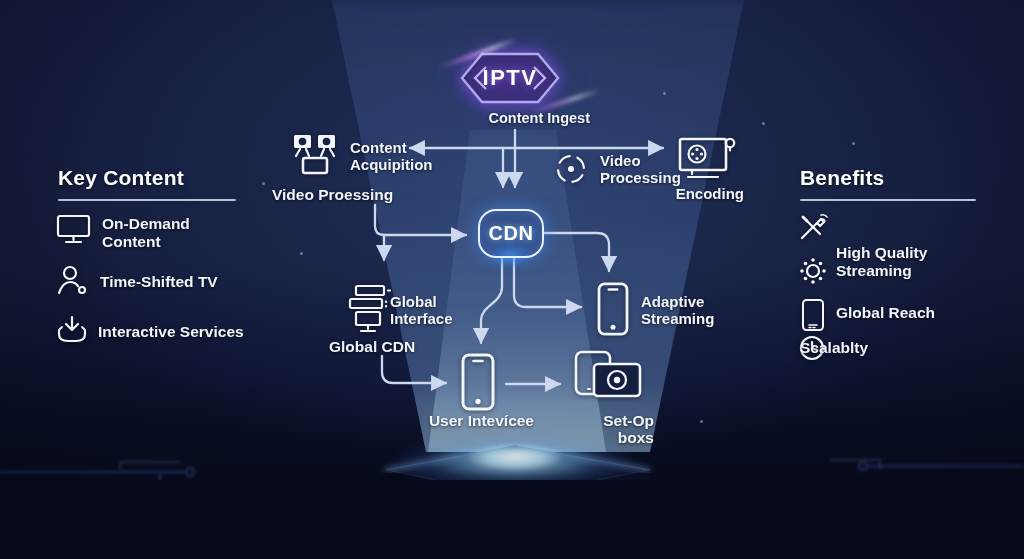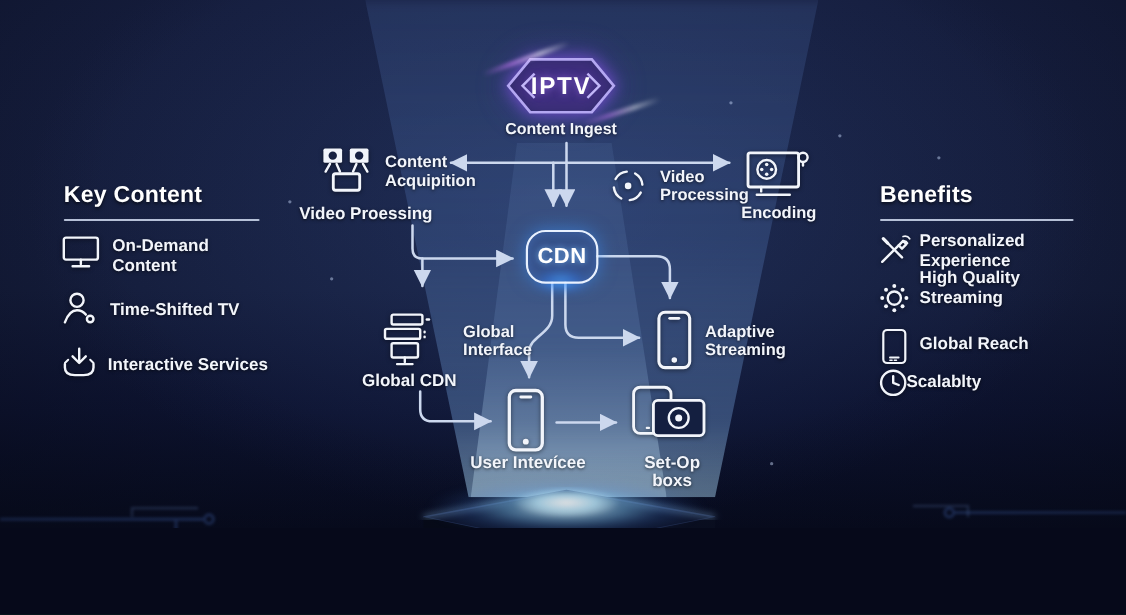--- a/index.html
+++ b/index.html
@@ -63,21 +63,21 @@
     text-shadow:0 0 8px rgba(170,120,255,.7);
   }
   .streak{position:absolute;height:3px;border-radius:2px;z-index:7;filter:blur(2px);
     background:linear-gradient(90deg,transparent,#d07cff,#fff,transparent);}
   .streak.s1{left:436px;top:52px;width:84px;transform:rotate(-20deg);opacity:.85;}
   .streak.s2{left:528px;top:100px;width:74px;transform:rotate(-18deg);opacity:.7;}
   
   .lbl{position:absolute;z-index:6;font-size:15px;font-weight:600;line-height:17px;
     color:#f2f5fb;text-shadow:0 1px 3px rgba(0,0,0,.65);}
   .lbl.big{font-size:15.5px;font-weight:700;text-align:center;}
-  .lbl.ctr{text-align:center;}
+  .lbl.ctr{text-align:right;}
   .icon{position:absolute;z-index:6;}
   .icon svg{display:block;stroke:#f2f5fb;fill:none;stroke-width:2.2;stroke-linecap:round;stroke-linejoin:round;
     filter:drop-shadow(0 1px 2px rgba(0,0,0,.5));}
   
   .cdn-box{
     position:absolute;left:478px;top:209px;width:62px;height:45px;z-index:6;
     border:2.5px solid #e8f1ff;border-radius:18px;
     display:flex;align-items:center;justify-content:center;
     font-size:20px;font-weight:800;letter-spacing:.5px;color:#ffffff;
     background:rgba(40,80,170,.22);
@@ -227,21 +227,21 @@
   <div class="icon" style="left:348px;top:284px">
     <svg width="48" height="54" viewBox="0 0 48 54">
       <rect x="8" y="2" width="28" height="9" rx="1.5"></rect>
       <path d="M40,6.5 h2"></path>
       <rect x="2" y="15" width="32" height="9" rx="1.5"></rect>
       <path d="M38,17.5 v0.5 M38,22 v0.5"></path>
       <rect x="8" y="28" width="24" height="13" rx="1.5"></rect>
       <path d="M20,41 v4 M13,47 h14"></path>
     </svg>
   </div>
-  <div class="lbl" style="left:421px;top:293px">
+  <div class="lbl" style="left:390px;top:293px">
     <div>Global</div>
     <div>Interface</div>
   </div>
   <div class="lbl big" style="left:329px;top:338px">Global CDN</div>
 
   <div class="icon" style="left:594px;top:281px">
     <svg width="38" height="56" viewBox="0 0 24 40">
       <rect x="2" y="2" width="20" height="36" rx="4" stroke-width="2"></rect>
       <path d="M9,6 h6" stroke-width="1.8"></path>
       <circle cx="12" cy="33" r="1.8" fill="#f2f5fb" stroke="none"></circle>
@@ -308,24 +308,20 @@
   <div class="rule" style="left:800px;top:199px;width:176px"></div>
 
   <div class="icon" style="left:798px;top:210px">
     <svg width="32" height="32" viewBox="0 0 32 32">
       <path d="M4,28 L19,13"></path>
       <path d="M19,13 l3,3 4,-4 -3,-3 z"></path>
       <path d="M8,10 L22,24"></path>
       <path d="M5,7 l4,4" stroke-width="3"></path>
       <path d="M23,5 q4,-1 6,2 M24,9 q2,0 3,2" stroke-width="1.6"></path>
     </svg>
-  </div>
-  <div class="lbl" style="left:836px;top:211px;font-size:15.5px;line-height:18px">
-    <div>Personalized</div>
-    <div>Experience</div>
   </div>
 
   <div class="icon" style="left:797px;top:255px">
     <svg width="32" height="32" viewBox="0 0 32 32">
       <circle cx="16" cy="16" r="6"></circle>
       <g fill="#f2f5fb" stroke="none">
         <circle cx="16" cy="5" r="1.8"></circle>
           <circle cx="16" cy="27" r="1.8"></circle>
         <circle cx="5" cy="16" r="1.8"></circle>
           <circle cx="27" cy="16" r="1.8"></circle>
@@ -349,15 +345,15 @@
     </svg>
   </div>
   <div class="lbl" style="left:836px;top:304px;font-size:15.5px">Global Reach</div>
 
   <div class="icon" style="left:798px;top:334px">
     <svg width="28" height="28" viewBox="0 0 28 28">
       <circle cx="14" cy="14" r="11"></circle>
       <path d="M14,8 v6 l5,2"></path>
     </svg>
   </div>
-  <div class="lbl" style="left:824px;top:339px;font-size:15.5px">Scalablty</div>
+  <div class="lbl" style="left:800px;top:339px;font-size:15.5px">Scalablty</div>
 
 </div>
 
 </body></html>

